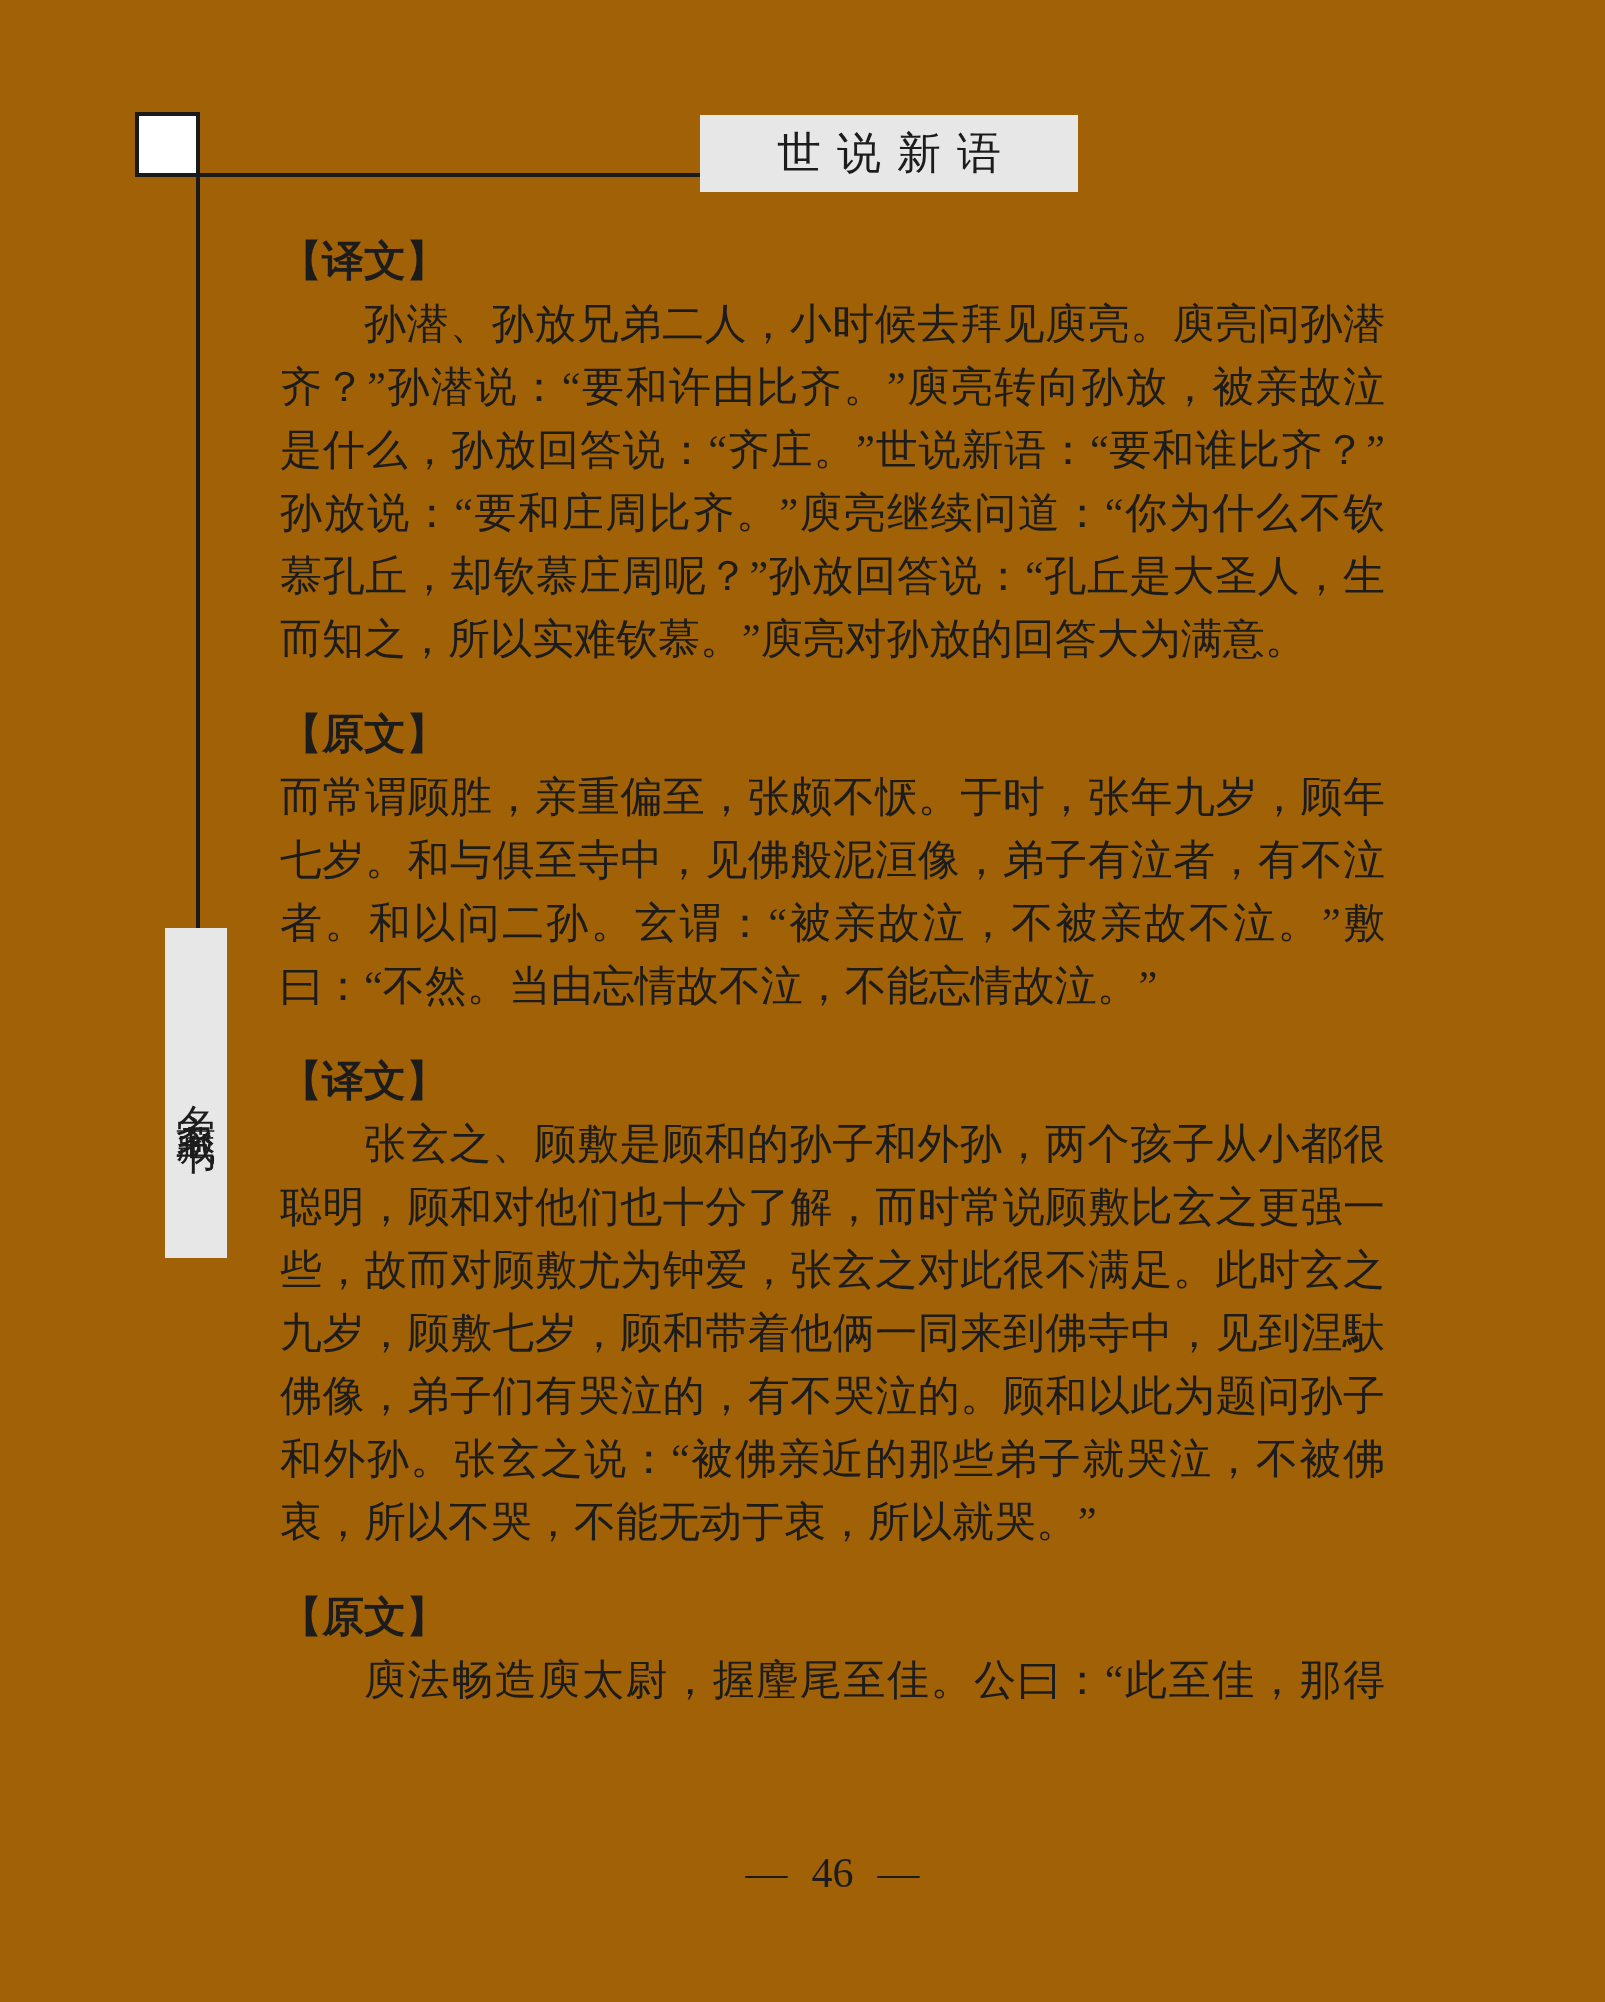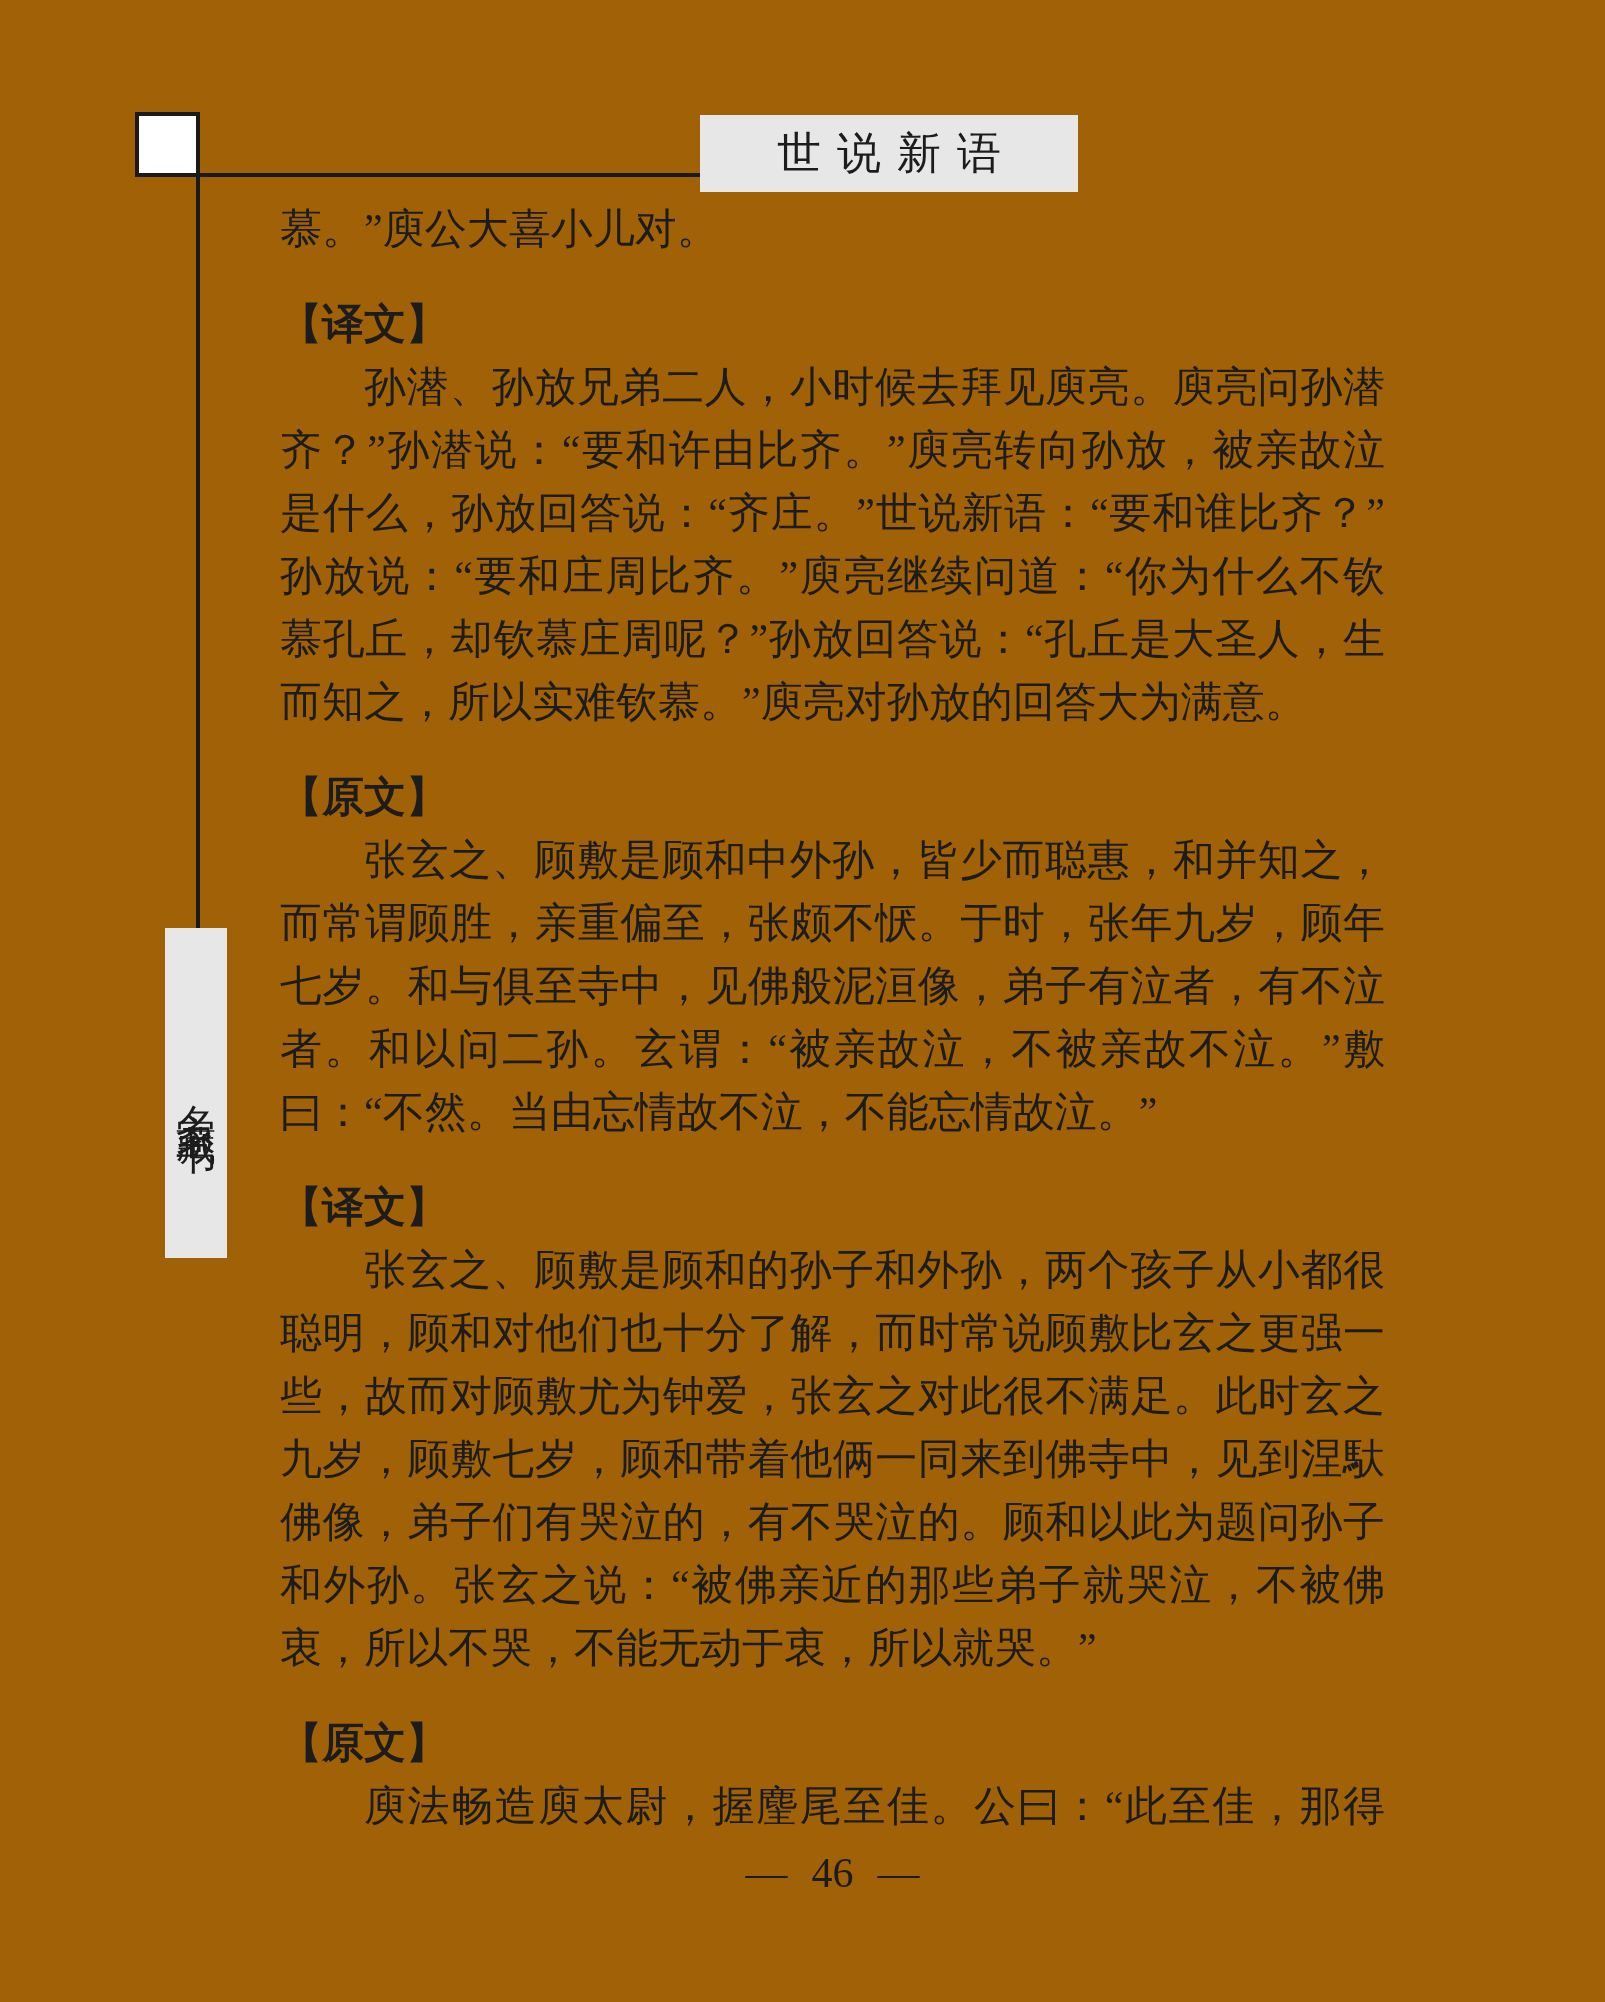--- a/index.html
+++ b/index.html
@@ -96,30 +96,28 @@
 
   <div class="title-box">
     <span>世说新语</span>
   </div>
 
   <div class="side-box">
     <span>名家藏书</span>
   </div>
 
   <div class="content" id="content">
-      <div class="line">慕。”庾公大喜小儿对。</div>
       <div class="line heading">【译文】</div>
       <div class="line justify indent">孙潜、孙放兄弟二人，小时候去拜见庾亮。庾亮问孙潜</div>
       <div class="line justify">齐？”孙潜说：“要和许由比齐。”庾亮转向孙放，被亲故泣</div>
       <div class="line justify">是什么，孙放回答说：“齐庄。”世说新语：“要和谁比齐？”</div>
       <div class="line justify">孙放说：“要和庄周比齐。”庾亮继续问道：“你为什么不钦</div>
       <div class="line justify">慕孔丘，却钦慕庄周呢？”孙放回答说：“孔丘是大圣人，生</div>
       <div class="line">而知之，所以实难钦慕。”庾亮对孙放的回答大为满意。</div>
       <div class="line heading">【原文】</div>
-      <div class="line justify indent">张玄之、顾敷是顾和中外孙，皆少而聪惠，和并知之，</div>
       <div class="line justify">而常谓顾胜，亲重偏至，张颇不恹。于时，张年九岁，顾年</div>
       <div class="line justify">七岁。和与俱至寺中，见佛般泥洹像，弟子有泣者，有不泣</div>
       <div class="line justify">者。和以问二孙。玄谓：“被亲故泣，不被亲故不泣。”敷</div>
       <div class="line">曰：“不然。当由忘情故不泣，不能忘情故泣。”</div>
       <div class="line heading">【译文】</div>
       <div class="line justify indent">张玄之、顾敷是顾和的孙子和外孙，两个孩子从小都很</div>
       <div class="line justify">聪明，顾和对他们也十分了解，而时常说顾敷比玄之更强一</div>
       <div class="line justify">些，故而对顾敷尤为钟爱，张玄之对此很不满足。此时玄之</div>
       <div class="line justify">九岁，顾敷七岁，顾和带着他俩一同来到佛寺中，见到涅馱</div>
       <div class="line justify">佛像，弟子们有哭泣的，有不哭泣的。顾和以此为题问孙子</div>

